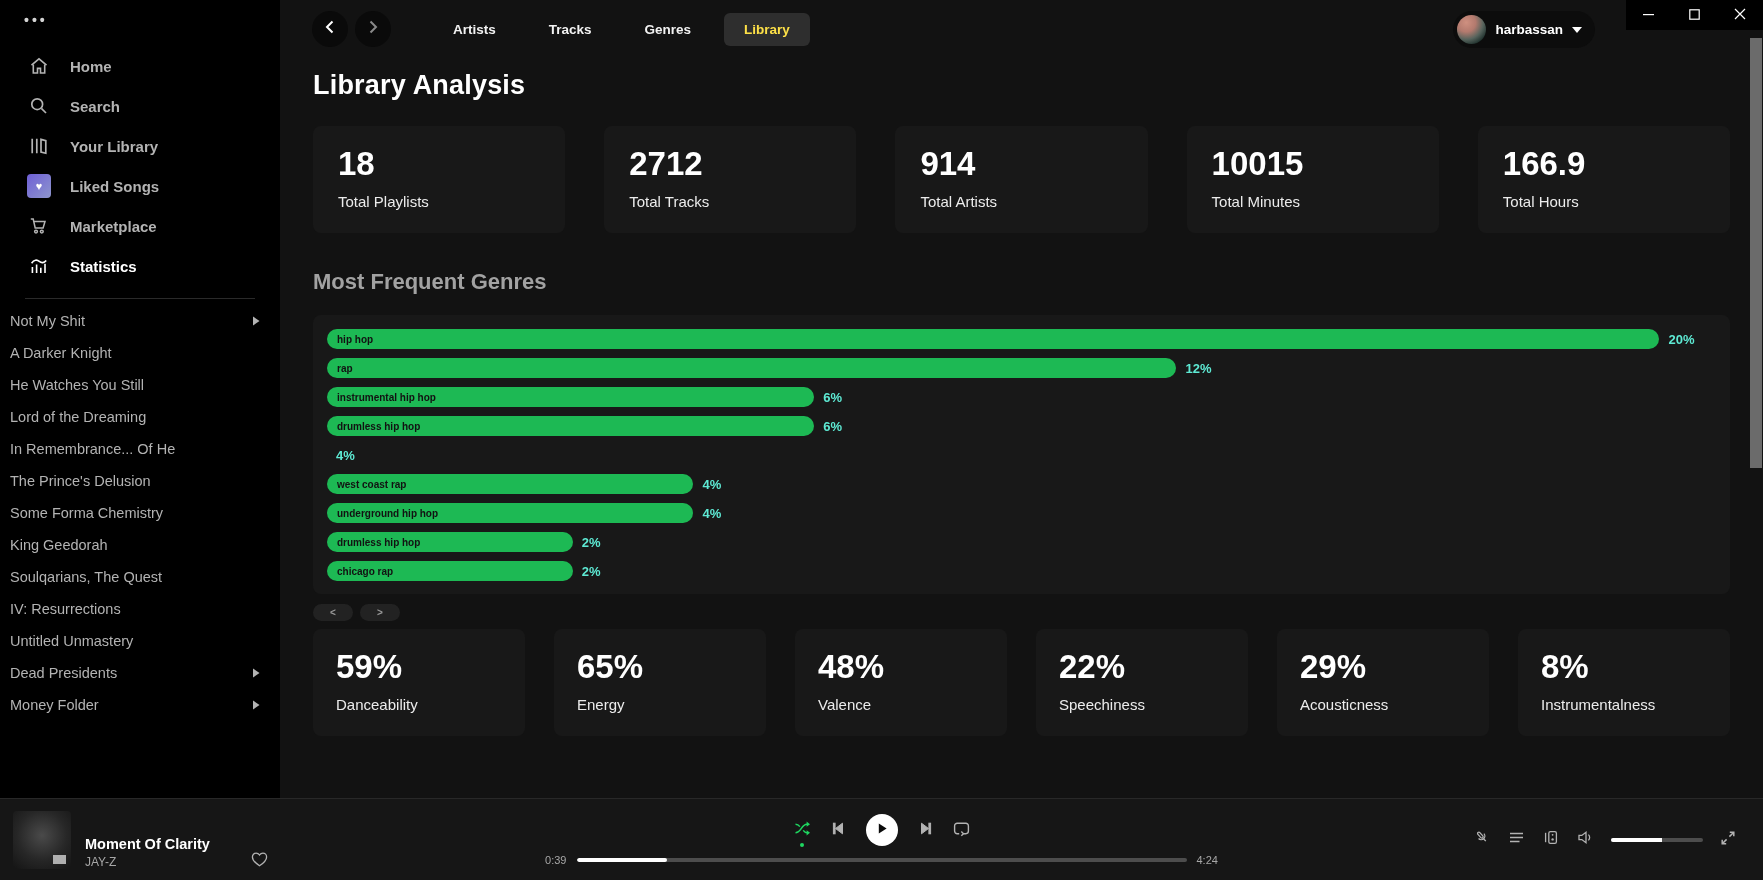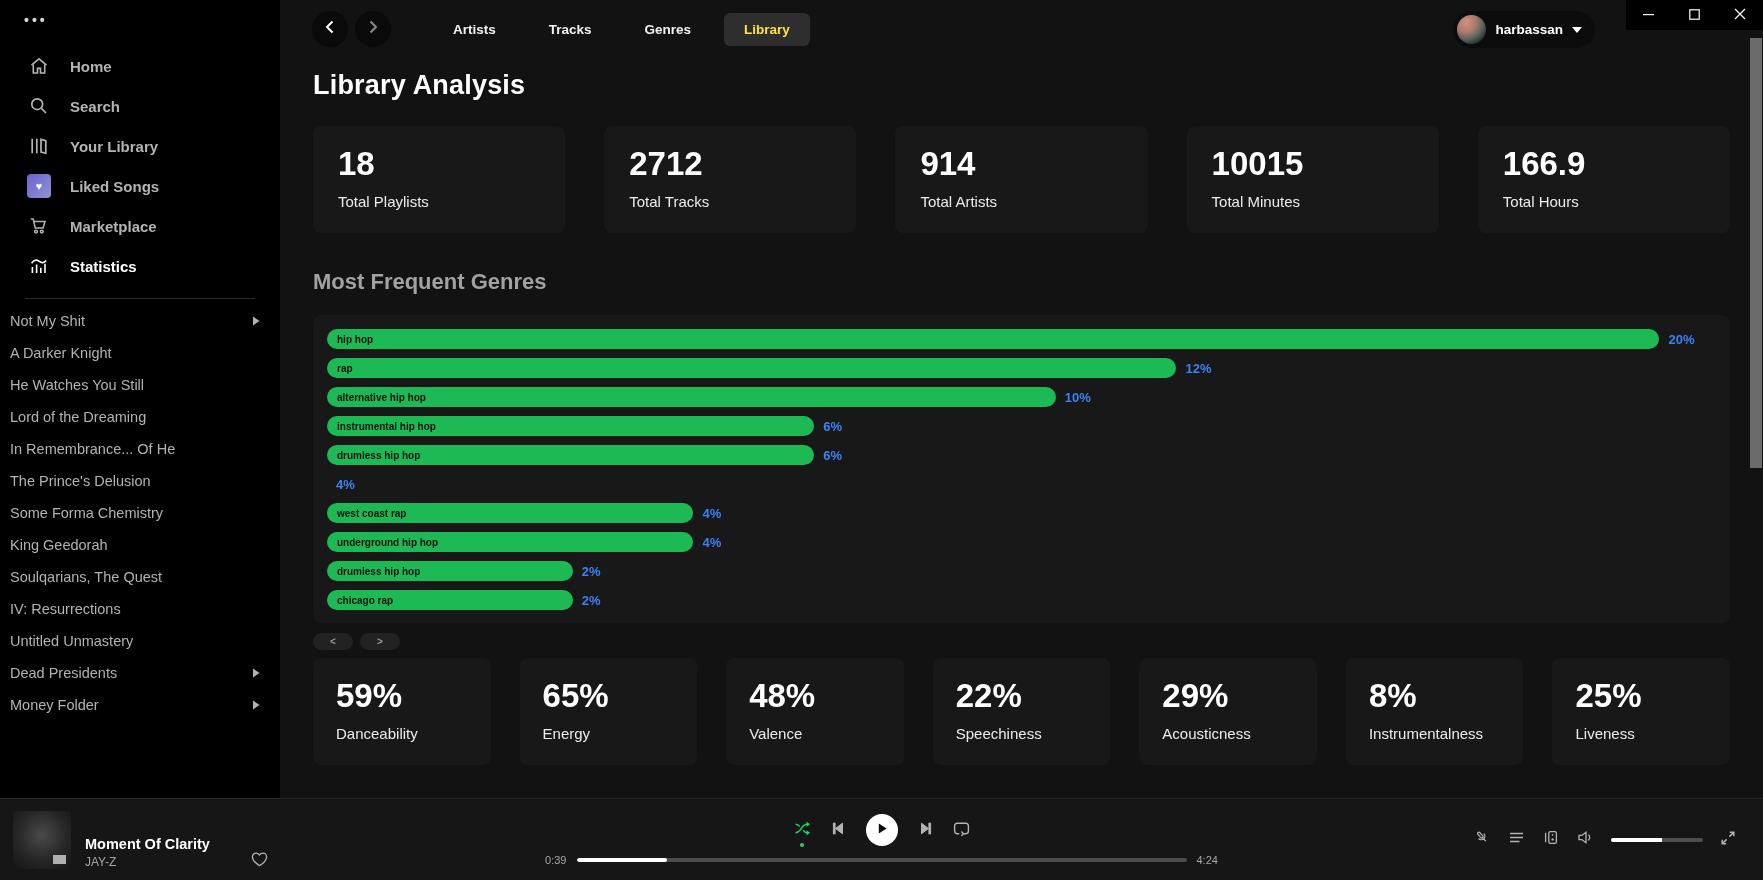--- a/index.html
+++ b/index.html
@@ -47,21 +47,21 @@
   .stat-card { flex:1; background:#181818; border-radius:8px; height:107px; padding:20px 0 0 25px; }
   .stat-value { color:#fff; font-size:33px; font-weight:700; line-height:1.1; }
   .stat-label { color:#ececec; font-size:15px; margin-top:11px; }
 
   .genres-heading { color:#a2a2a2; font-size:22px; font-weight:700; margin-top:36px; }
   .chart-card { background:#181818; border-radius:8px; margin-top:20px; padding:14px 15px 13px 14px; }
   .bar-row { display:flex; align-items:center; height:20px; margin-bottom:9px; }
   .bar-row:last-child { margin-bottom:0; }
   .bar { height:20px; border-radius:10px; display:flex; align-items:center; min-width:40px; }
   .bar-label { color:#121212; font-size:10px; font-weight:700; padding-left:10px; white-space:nowrap; }
-  .bar-pct { color:#3b82f6; font-size:13px; font-weight:700; margin-left:9px; }
+  .bar-pct { color:#5eead4; font-size:13px; font-weight:700; margin-left:9px; }
 
   .pager { display:flex; gap:7px; margin-top:10px; }
   .pager-btn { width:40px; height:17px; border-radius:9px; background:#222; color:#999; font-size:10px;
                font-weight:700; display:flex; align-items:center; justify-content:center; cursor:pointer; }
 
   .features-row { display:flex; gap:29px; margin-top:8px; }
   .feature-card { flex:1; background:#181818; border-radius:8px; height:107px; padding:20px 0 0 23px; }
 
   
   .win-controls { position:absolute; top:0; right:0; width:137px; height:30px; background:#000;
@@ -289,26 +289,20 @@
             </div>
             <span class="bar-pct">20%</span>
           </div>
           <div class="bar-row">
             <div class="bar" style="background: rgb(29, 185, 84); width: 61.2%;">
               <span class="bar-label">rap</span>
             </div>
             <span class="bar-pct">12%</span>
           </div>
           <div class="bar-row">
-            <div class="bar" style="background: rgb(29, 185, 84); width: 52.5%;">
-              <span class="bar-label">alternative hip hop</span>
-            </div>
-            <span class="bar-pct">10%</span>
-          </div>
-          <div class="bar-row">
             <div class="bar" style="background: rgb(29, 185, 84); width: 35.1%;">
               <span class="bar-label">instrumental hip hop</span>
             </div>
             <span class="bar-pct">6%</span>
           </div>
           <div class="bar-row">
             <div class="bar" style="background: rgb(29, 185, 84); width: 35.1%;">
               <span class="bar-label">drumless hip hop</span>
             </div>
             <span class="bar-pct">6%</span>
@@ -362,24 +356,20 @@
             <div class="stat-value">22%</div>
             <div class="stat-label">Speechiness</div>
           </div>
           <div class="feature-card">
             <div class="stat-value">29%</div>
             <div class="stat-label">Acousticness</div>
           </div>
           <div class="feature-card">
             <div class="stat-value">8%</div>
             <div class="stat-label">Instrumentalness</div>
-          </div>
-          <div class="feature-card">
-            <div class="stat-value">25%</div>
-            <div class="stat-label">Liveness</div>
           </div>
         </div>
     </div>
 
     <div class="scroll-thumb"></div>
   </main>
 
   <div class="win-controls" id="win-controls">
       <div class="win-btn">
         <span class="ic"><svg width="11" height="11" viewBox="0 0 11 11" fill="currentColor" stroke="none">

